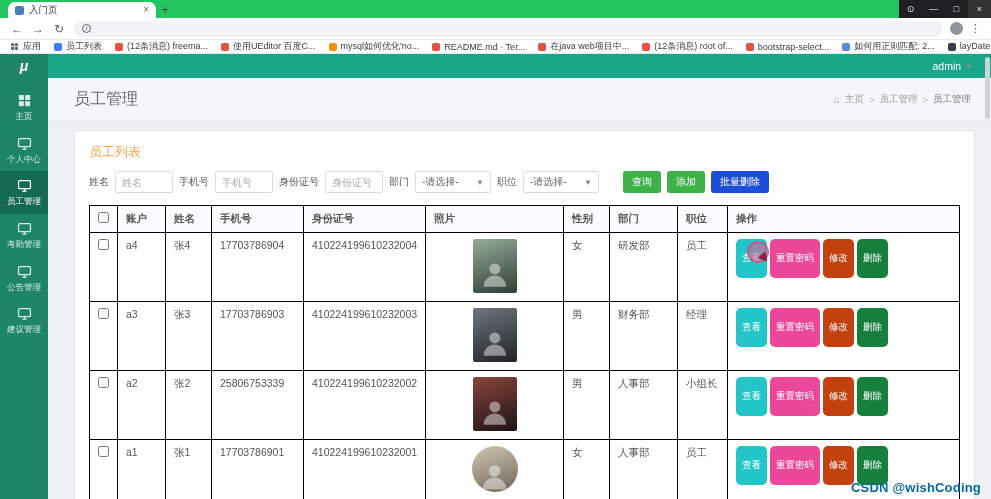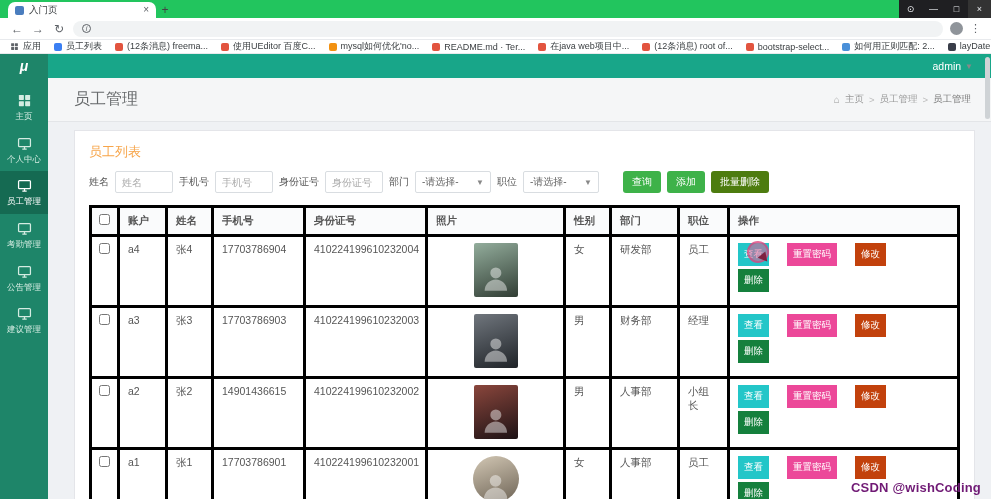--- a/index.html
+++ b/index.html
@@ -59,39 +59,39 @@
   .filters{display:flex;align-items:center;gap:6px;margin-bottom:12px;font-size:10px;color:#555;flex-wrap:nowrap}
   .f-label{flex:none}
   .filters input{width:58px;height:22px;border:1px solid #d9dde1;border-radius:2px;padding:0 6px;font-size:10px;color:#333;outline:none}
   .filters input::placeholder{color:#aaa}
   .select{height:22px;border:1px solid #d9dde1;border-radius:2px;background:#fff;display:flex;align-items:center;justify-content:space-between;padding:0 6px;color:#666;font-size:10px;cursor:pointer}
   .f-select{width:76px}
   .caret{font-size:8px;color:#888;margin-left:4px}
   .btn{height:22px;padding:0 9px;border:none;border-radius:3px;color:#fff;font-size:10px;cursor:pointer;flex:none}
   .btn-search{margin-left:18px}
   .btn-green{background:#3eb249}
-  .btn-red{background:#4d7c0f}
+  .btn-red{background:#1d4ed8}
 
   table{width:100%;border-collapse:collapse;font-size:10.5px;color:#555;table-layout:fixed}
-  th,td{border:3px solid #000000;padding:6px 8px;text-align:left;vertical-align:top;overflow:hidden}
+  th,td{border:1px solid #000000;padding:6px 8px;text-align:left;vertical-align:top;overflow:hidden}
   th{background:#fafbfc;color:#555;font-weight:700;font-size:10.5px}
   .cb-cell{text-align:center;padding:6px 2px}
   input[type=checkbox]{width:11px;height:11px}
   .photo-cell{text-align:center}
   .photo{width:44px;height:54px;border-radius:2px;display:inline-flex;align-items:flex-end;justify-content:center;overflow:hidden}
   .photo.round{width:46px;height:46px;border-radius:50%}
   .photo svg{width:72%;height:72%;display:block}
-  .act{display:inline-block;border:none;padding:5px 6px;border-radius:0;color:#fff;font-size:9.5px;margin:0 18px 3px 0;cursor:pointer;white-space:nowrap}
+  .act{display:inline-block;border:none;padding:13px 6px;border-radius:5px;color:#fff;font-size:9.5px;margin:0 3px 3px 0;cursor:pointer;white-space:nowrap}
   .act-view{background:#23c6c8}
   .act-reset{background:#ec4899}
   .act-edit{background:#c2410c}
   .act-delete{background:#15803d}
 
   
-  .watermark{position:absolute;right:10px;bottom:4px;font-size:13px;font-weight:700;color:#701a75;z-index:80;letter-spacing:.2px}
+  .watermark{position:absolute;right:10px;bottom:4px;font-size:13px;font-weight:700;color:#0369a1;z-index:80;letter-spacing:.2px}
   .cursor{position:absolute;left:747px;top:241px;width:22px;height:22px;border-radius:50%;background:rgba(238,90,145,.55);border:2px solid rgba(219,54,115,.55);z-index:70}
   .cursor:after{content:"";position:absolute;right:-4px;bottom:-6px;width:0;height:0;border:5px solid transparent;border-top:9px solid #7e2342;transform:rotate(-40deg)}
   .scrollbar-thumb{position:absolute;right:1px;top:57px;width:5px;height:62px;background:#cfd3d6;border-radius:3px;z-index:65}
 </style>
 </head>
 <body>
 
 <div class="screen">
 
   <div class="tabstrip">
@@ -342,21 +342,21 @@
                     </div></td>
                   <td>男</td>
                   <td>财务部</td>
                   <td>经理</td>
                   <td><button class="act act-view">查看</button><button class="act act-reset">重置密码</button><button class="act act-edit">修改</button><button class="act act-delete">删除</button></td>
                 </tr>
                 <tr>
                   <td class="cb-cell"><input type="checkbox" style=""></td>
                   <td>a2</td>
                   <td>张2</td>
-                  <td>14901436615</td>
+                  <td>25806753339</td>
                   <td>410224199610232002</td>
                   <td class="photo-cell"><div class="photo" style="background: linear-gradient(160deg, rgb(138, 70, 60), rgb(29, 18, 21));">
                       <svg viewBox="0 0 24 24" fill="rgba(255,255,255,.45)">
                         <circle cx="12" cy="8.6" r="4.2"></circle>
                         <path d="M3.5 22c0-4.7 3.8-8.5 8.5-8.5s8.5 3.8 8.5 8.5z"></path>
                       </svg>
                     </div></td>
                   <td>男</td>
                   <td>人事部</td>
                   <td>小组长</td>

